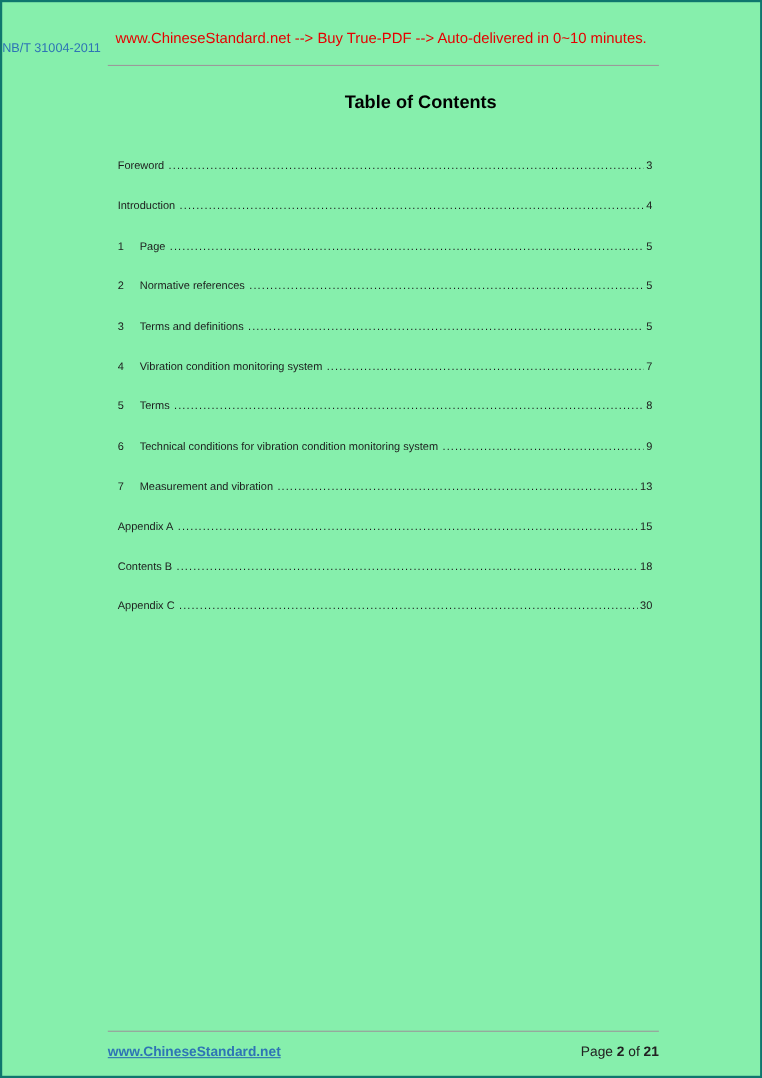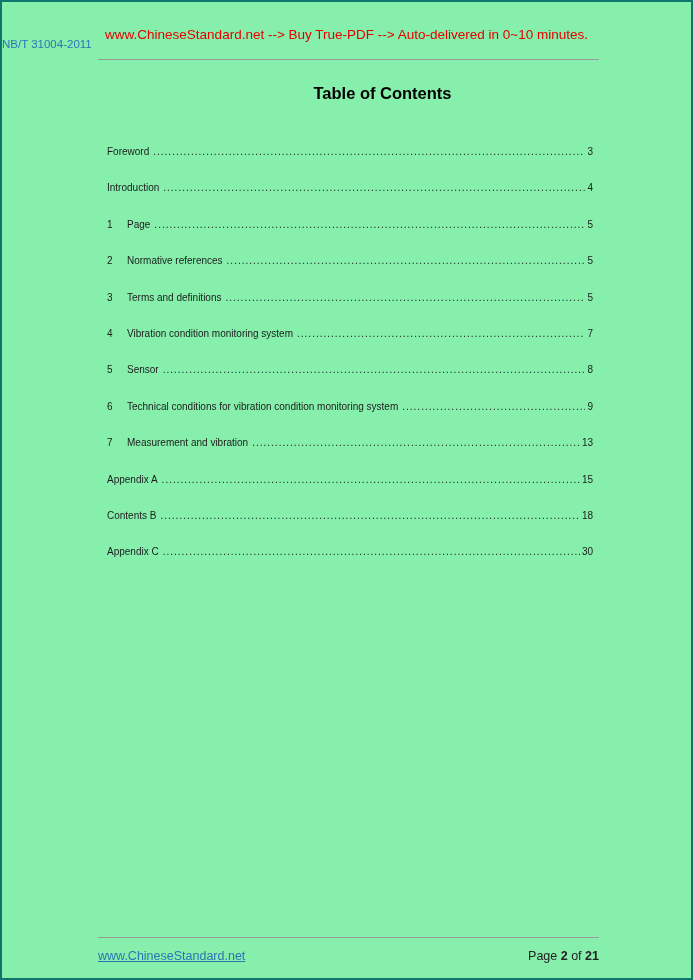--- a/index.html
+++ b/index.html
@@ -108,20 +108,21 @@
     width: 501px;
     display: flex;
     justify-content: space-between;
     align-items: baseline;
     font-size: 12.5px;
   }
   .footer-link {
     color: #2e74b5;
     text-decoration: underline;
     cursor: pointer;
+    font-weight: bold;
   }
   .footer-page {
     color: #222222;
   }
   .footer-page .b {
     font-weight: bold;
   }
 </style>
 </head>
 <body>
@@ -171,21 +172,21 @@
 
     <div class="toc-row">
       <span class="toc-num">4</span>
       <span class="toc-label">Vibration condition monitoring system</span>
       <span class="toc-dots"></span>
       <span class="toc-page">7</span>
     </div>
 
     <div class="toc-row">
       <span class="toc-num">5</span>
-      <span class="toc-label">Sensor</span>
+      <span class="toc-label">Terms</span>
       <span class="toc-dots"></span>
       <span class="toc-page">8</span>
     </div>
 
     <div class="toc-row">
       <span class="toc-num">6</span>
       <span class="toc-label">Technical conditions for vibration condition monitoring system</span>
       <span class="toc-dots"></span>
       <span class="toc-page">9</span>
     </div>

